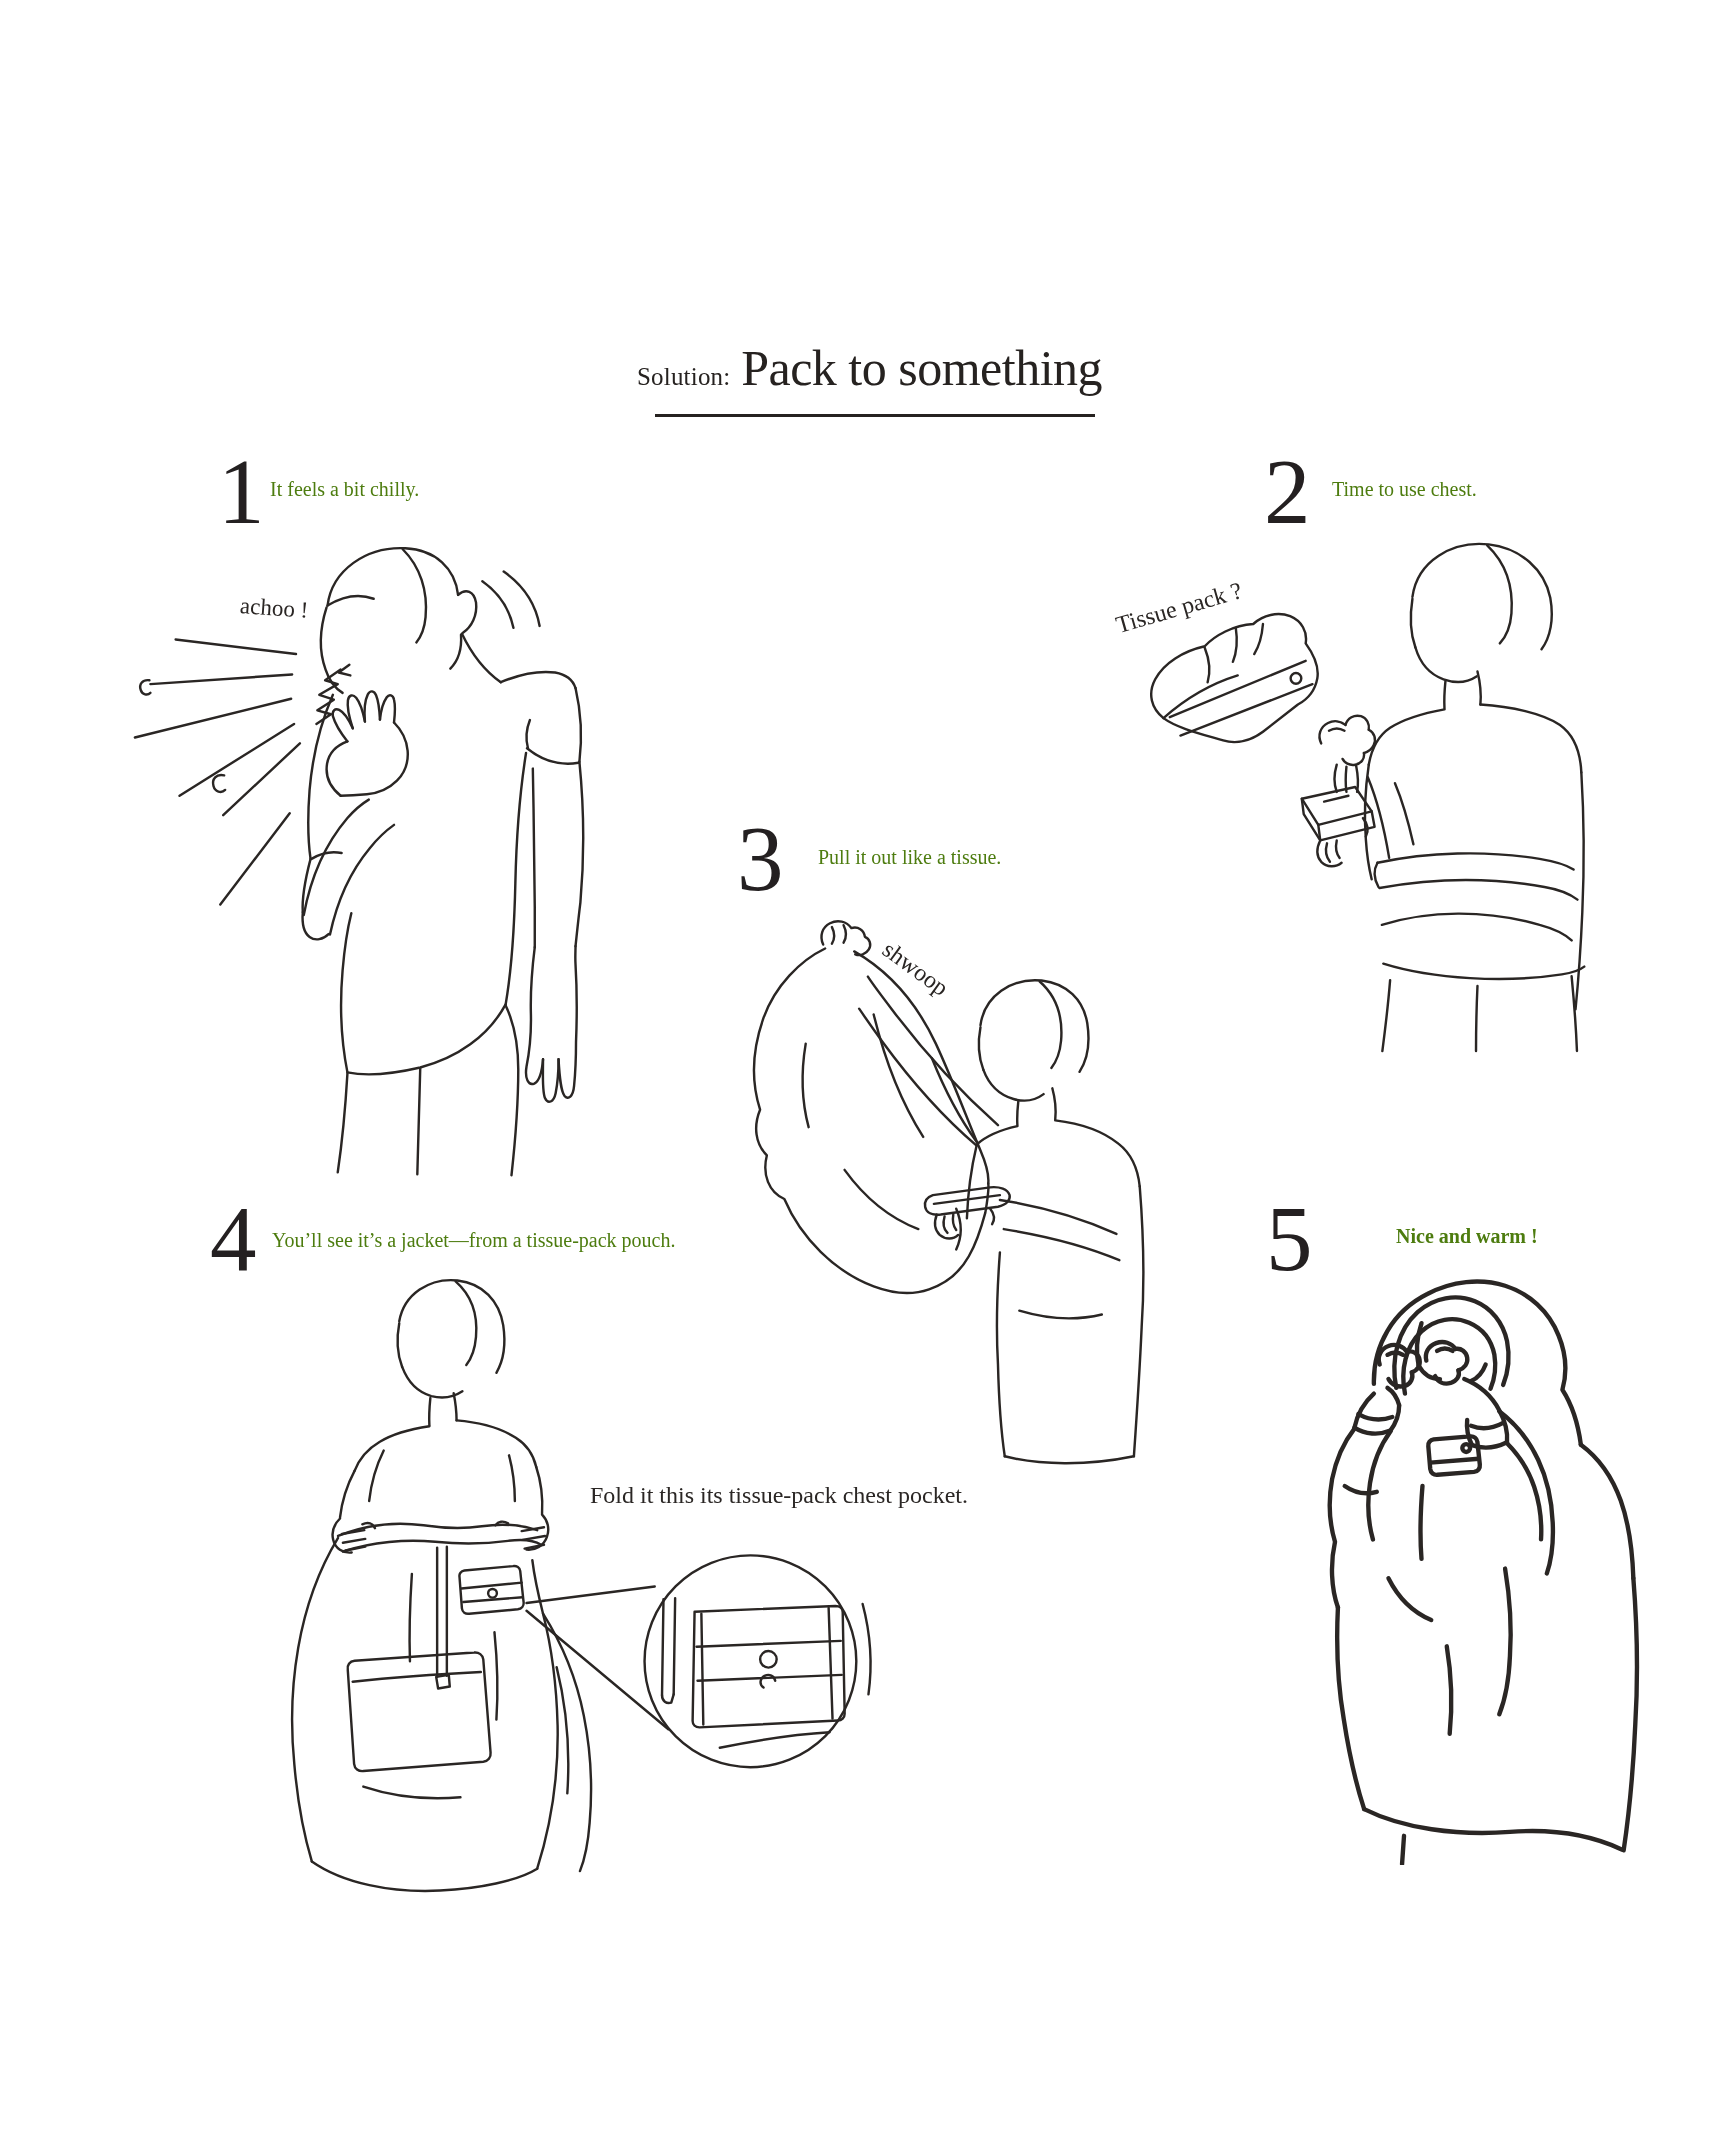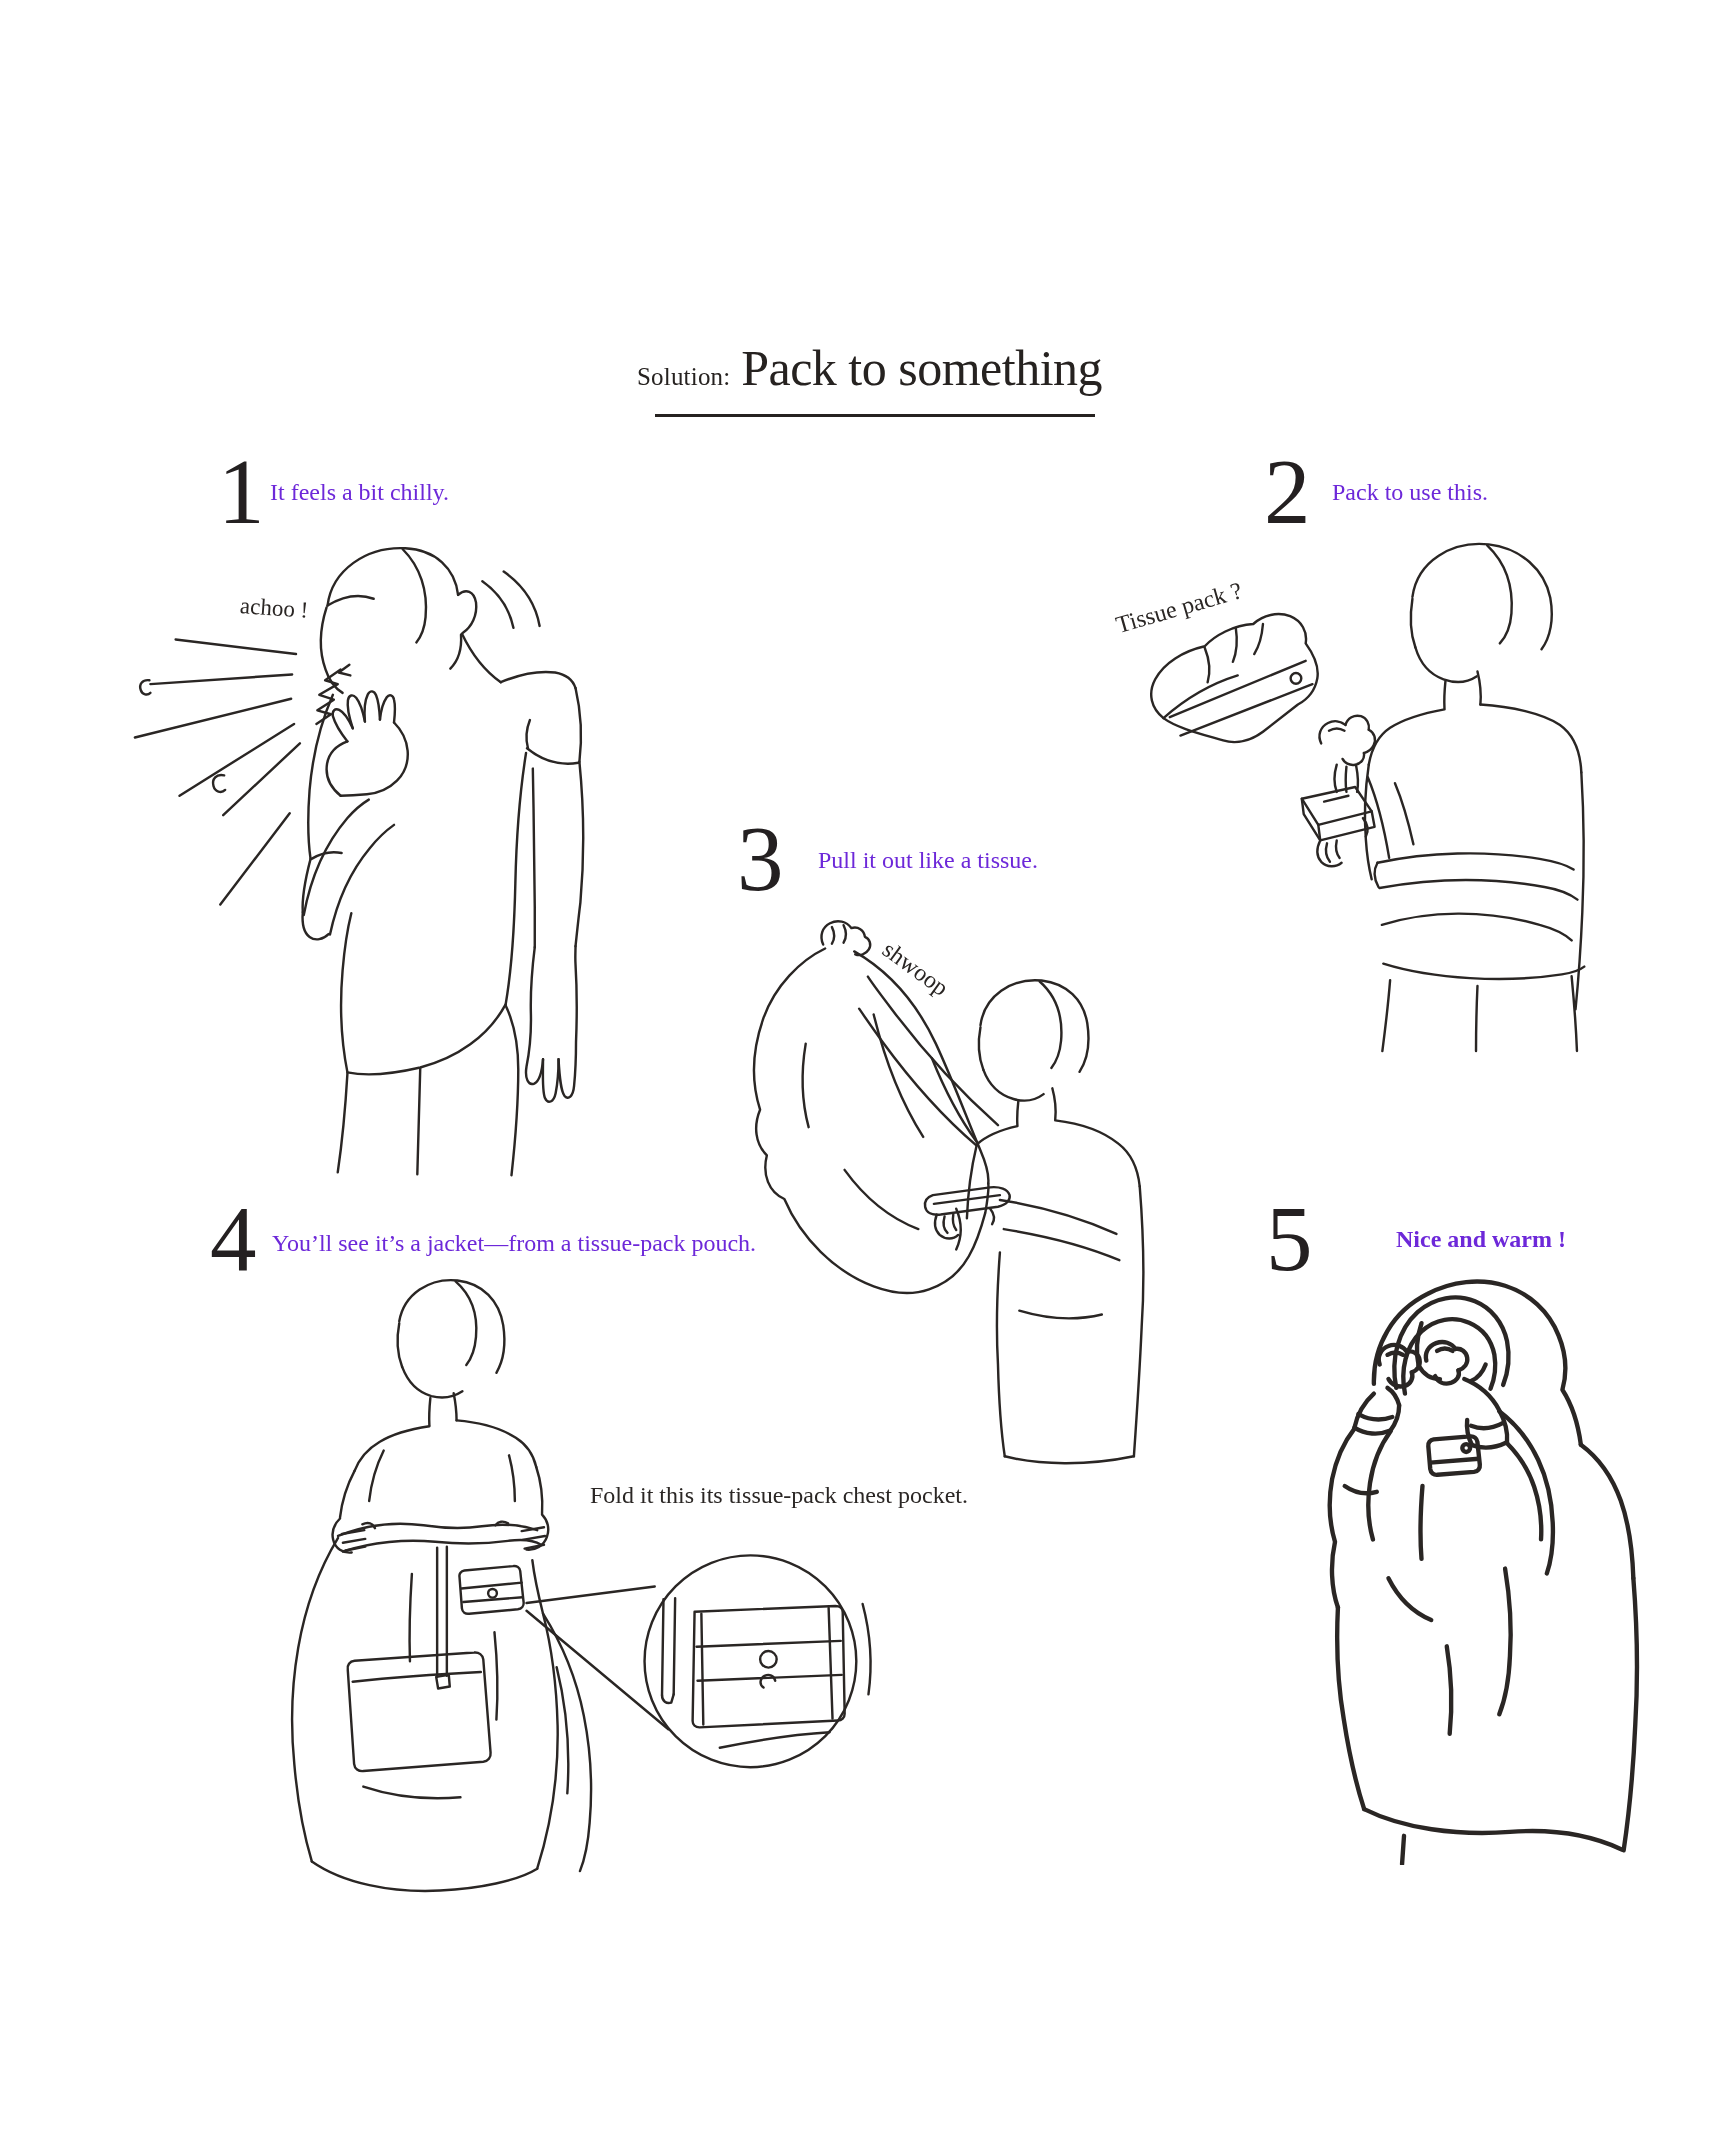--- a/index.html
+++ b/index.html
@@ -5,21 +5,21 @@
   html,body{margin:0;padding:0;background:#ffffff;}
   .canvas{
     position:relative;width:1720px;height:2151px;background:#ffffff;
     font-family:"Liberation Serif","DejaVu Serif",serif;color:#262220;overflow:hidden;
   }
   .title-wrap{position:absolute;left:578px;top:339px;width:583px;text-align:center;white-space:nowrap;}
   .title-prefix{font-size:25px;letter-spacing:0.2px;}
   .title-main{font-size:50px;margin-left:10.7px;letter-spacing:-0.5px;}
   .title-underline{position:absolute;left:655px;top:414px;width:440px;height:0;border-top:3.4px solid #262220;}
   .step-num{position:absolute;font-size:93px;line-height:1;color:#242021;}
-  .step-label{position:absolute;font-size:24px;line-height:1.25;white-space:nowrap;color:#6d28d9;}
+  .step-label{position:absolute;font-size:20px;line-height:1.25;white-space:nowrap;color:#4d7c0f;}
   .annotation{position:absolute;font-size:24px;white-space:nowrap;color:#2a2624;transform-origin:left top;}
   .caption{position:absolute;font-size:24px;white-space:nowrap;color:#2a2624;}
   .figure{position:absolute;}
   .figure path,.figure circle,.figure line{
     fill:none;stroke:#2a2624;stroke-width:5;stroke-linecap:round;stroke-linejoin:round;
   }
   .figure.thick path,.figure.thick circle,.figure.thick line{stroke-width:9;}
 </style>
 </head>
 <body>
@@ -30,21 +30,21 @@
     <span class="title-prefix">Solution:</span><span class="title-main">Pack to something</span>
   </div>
   <div class="title-underline"></div>
 
   <div>
     <span class="step-num" style="left:218px;top:445px;">1</span>
     <span class="step-label" style="left:270px;top:477px;">It feels a bit chilly.</span>
   </div>
   <div>
     <span class="step-num" style="left:1264px;top:445px;">2</span>
-    <span class="step-label" style="left:1332px;top:477px;">Pack to use this.</span>
+    <span class="step-label" style="left:1332px;top:477px;">Time to use chest.</span>
   </div>
   <div>
     <span class="step-num" style="left:737px;top:812px;">3</span>
     <span class="step-label" style="left:818px;top:845px;">Pull it out like a tissue.</span>
   </div>
   <div>
     <span class="step-num" style="left:210px;top:1192px;">4</span>
     <span class="step-label" style="left:272px;top:1216px;margin-top:12px;">You’ll see it’s a jacket—from a tissue-pack pouch.</span>
   </div>
   <div>

